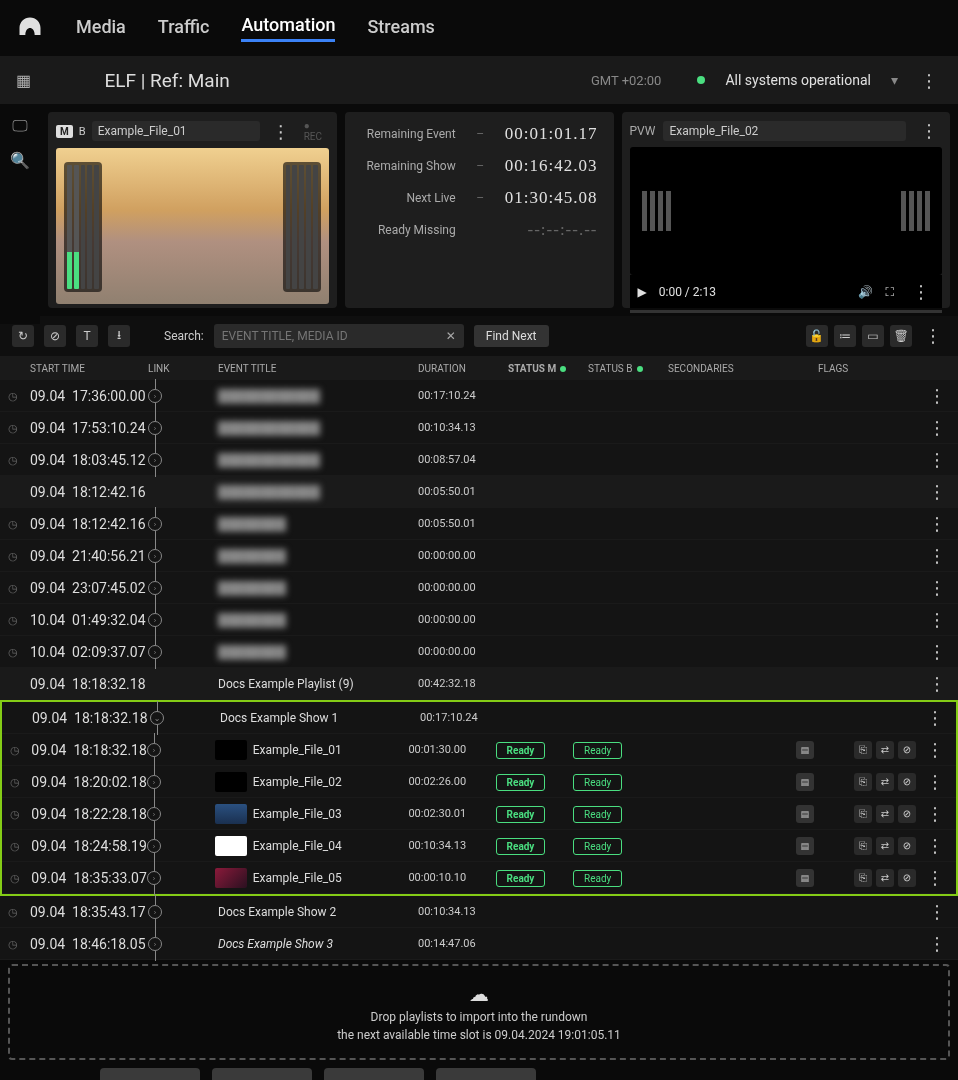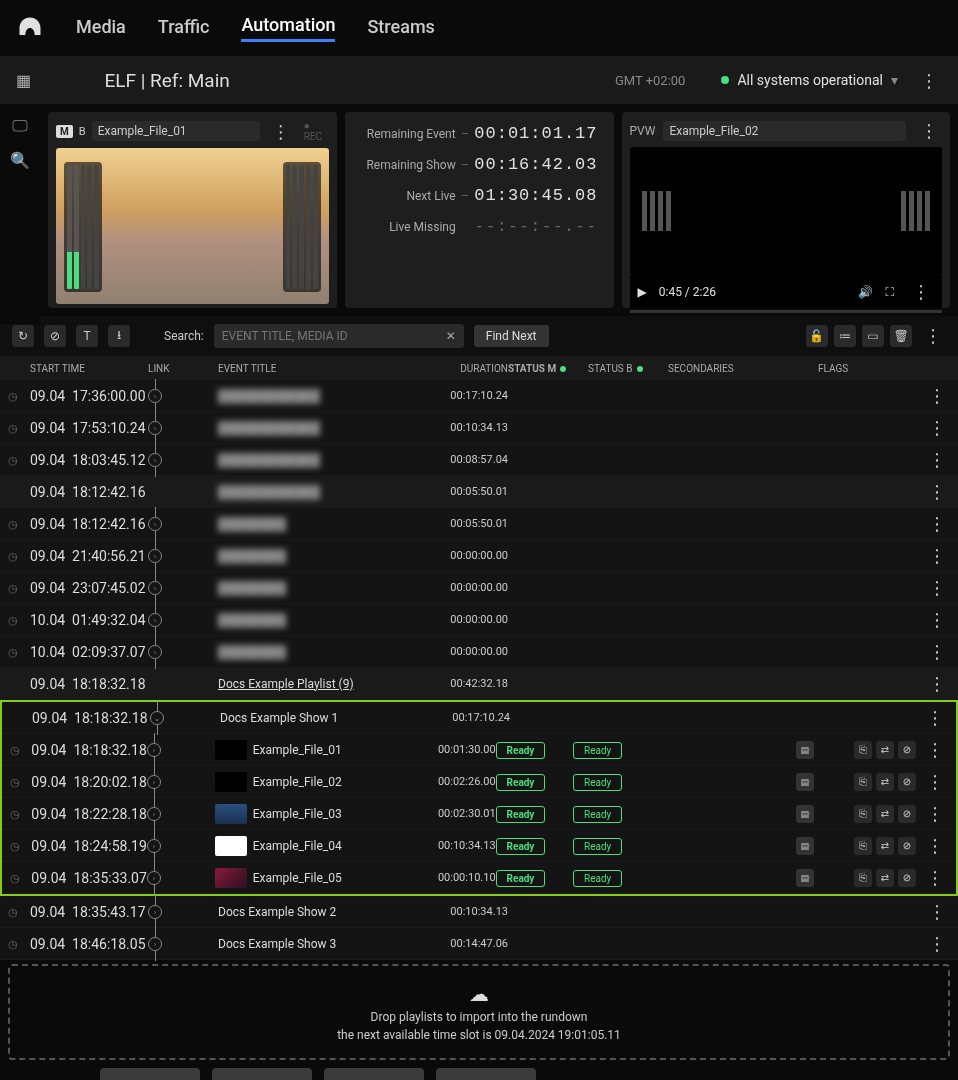--- a/index.html
+++ b/index.html
@@ -9,21 +9,21 @@
 .topnav { display: flex; align-items: center; height: 56px; padding: 0 16px; background: #0a0a0a; gap: 32px; }
 .logo { width: 28px; height: 28px; }
 .topnav-item { font-size: 18px; font-weight: 500; color: #ccc; cursor: pointer; padding-bottom: 4px; }
 .topnav-item.active { color: #fff; border-bottom: 3px solid #3b82f6; }
 
 
 .headerbar { display: flex; align-items: center; height: 48px; padding: 0 16px; background: #1a1a1a; gap: 16px; }
 .headerbar .channel-label { font-size: 19px; color: #ddd; flex: 0 0 240px; text-align: center; }
 .headerbar .tz { font-size: 13px; color: #888; margin-left: auto; }
 .headerbar .clock { font-family: "Courier New", monospace; font-size: 28px; letter-spacing: 4px; color: #fff; }
-.headerbar .status-pill { display: flex; align-items: center; gap: 8px; font-size: 14px; margin-left: 20px; }
+.headerbar .status-pill { display: flex; align-items: center; gap: 20px; font-size: 14px; margin-left: 20px; }
 .status-dot { width: 8px; height: 8px; border-radius: 50%; background: #4ade80; }
 .headerbar .chevron { color: #888; }
 .more-dots { color: #ccc; cursor: pointer; font-size: 18px; letter-spacing: -2px; padding: 0 6px; }
 
 
 .sidebar { position: absolute; left: 0; top: 104px; width: 40px; height: 220px; background: #0a0a0a; display: flex; flex-direction: column; align-items: center; gap: 16px; padding-top: 12px; }
 .sidebar-icon { color: #888; cursor: pointer; }
 
 
 .main-panels { display: flex; gap: 8px; padding: 8px 8px 8px 48px; background: #0a0a0a; }
@@ -37,21 +37,21 @@
 .audio-meter { position: absolute; width: 38px; height: 130px; background: rgba(0,0,0,0.6); border-radius: 4px; top: 14px; display: flex; gap: 2px; padding: 3px; align-items: flex-end; }
 .audio-meter.left { left: 8px; }
 .audio-meter.right { right: 8px; }
 .meter-bar { width: 6px; background: linear-gradient(180deg, #555 0%, #555 70%, #4ade80 70%, #4ade80 100%); height: 100%; border-radius: 1px; }
 .meter-bar.inactive { background: #444; }
 
 .timers-panel { width: 270px; height: 196px; padding: 12px 16px; display: flex; flex-direction: column; gap: 12px; }
 .timer-row { display: flex; align-items: center; justify-content: space-between; font-size: 12px; }
 .timer-label { color: #aaa; text-align: right; width: 95px; }
 .timer-sep { color: #666; }
-.timer-value { font-family: Liberation Mono, monospace; font-size: 17px; color: #e0e0e0; letter-spacing: 1px; }
+.timer-value { font-family: Liberation Serif, serif; font-size: 17px; color: #e0e0e0; letter-spacing: 1px; }
 .timer-value.dim { color: #666; }
 .on-time { font-family: "Courier New", monospace; font-size: 18px; letter-spacing: 3px; text-align: center; color: #fff; margin-top: 4px; }
 
 .pvw-panel { width: 330px; height: 196px; padding: 8px; position: relative; }
 .pvw-header { display: flex; align-items: center; gap: 8px; font-size: 12px; margin-bottom: 6px; }
 .pvw-thumb { width: 100%; height: 128px; background: #000; border-radius: 3px; position: relative; display: flex; align-items: center; justify-content: center; }
 .pvw-bars { display: flex; gap: 3px; }
 .pvw-bar { width: 5px; height: 40px; background: #555; }
 .video-controls { display: flex; align-items: center; gap: 12px; padding: 6px 8px; font-size: 12px; background: #000; }
 .video-progress { height: 3px; background: #333; margin: 2px 0; }
@@ -64,21 +64,21 @@
 .find-next { background: #333; border: none; color: #ddd; font-size: 12px; padding: 4px 12px; border-radius: 3px; cursor: pointer; }
 .search-row .right-icons { margin-left: auto; display: flex; gap: 6px; }
 
 
 .table-wrap { position: relative; }
 .table-header { display: flex; height: 24px; background: #1a1a1a; font-size: 10px; color: #aaa; align-items: center; padding: 0 8px; text-transform: uppercase; }
 .col-clock { width: 22px; }
 .col-start { width: 118px; }
 .col-link { width: 70px; }
 .col-title { width: 200px; }
-.col-dur { width: 90px; text-align: right; }
+.col-dur { width: 90px; }
 .col-statusm { width: 80px; font-weight: bold; }
 .col-statusb { width: 80px; }
 .col-sec { width: 150px; }
 .col-flags { width: 60px; }
 .col-actions { flex: 1; display: flex; justify-content: flex-end; gap: 4px; align-items: center; }
 
 .table-row { display: flex; height: 32px; align-items: center; padding: 0 8px; font-size: 12px; border-bottom: 1px solid #1a1a1a; background: #141414; }
 .table-row.alt { background: #1a1a1a; }
 .highlight-box { border: 2px solid #84cc16; }
 .clock-icon { color: #666; font-size: 11px; }
@@ -177,21 +177,21 @@
         <span class="timer-label">Remaining Show</span>
         <span class="timer-sep">–</span>
         <span class="timer-value">00:16:42.03</span>
       </div>
     <div class="timer-row">
         <span class="timer-label">Next Live</span>
         <span class="timer-sep">–</span>
         <span class="timer-value">01:30:45.08</span>
       </div>
     <div class="timer-row">
-        <span class="timer-label">Live Missing</span>
+        <span class="timer-label">Ready Missing</span>
         <span class="timer-sep"></span>
         <span class="timer-value dim">--:--:--.--</span>
       </div>
   </div>
 
   <div class="panel pvw-panel">
     <div class="pvw-header">
       <span style="color:#aaa;">PVW</span>
       <input class="pgm-input" value="Example_File_02" style="">
       <span class="more-dots">⋮</span>
@@ -205,21 +205,21 @@
         </div>
       <div class="pvw-bars" style="margin-left:auto;margin-right:12px;">
           <div class="pvw-bar"></div>
           <div class="pvw-bar"></div>
           <div class="pvw-bar"></div>
           <div class="pvw-bar"></div>
         </div>
     </div>
     <div class="video-controls">
       <span style="cursor:pointer;">▶</span>
-      <span>0:45 / 2:26</span>
+      <span>0:00 / 2:13</span>
       <span style="margin-left:auto;cursor:pointer;">🔊</span>
       <span style="cursor:pointer;">⛶</span>
       <span class="more-dots">⋮</span>
     </div>
     <div class="video-progress"></div>
   </div>
 </div>
 
 <div class="search-row">
   <span class="icon-btn">↻</span>
@@ -396,21 +396,21 @@
     <div class="col-sec"></div>
     <div class="col-flags"></div>
     <div class="col-actions">
         <span class="more-dots">⋮</span>
       </div>
   </div>
     <div class="table-row alt">
     <div class="col-clock"></div>
     <div class="col-start start-time">09.04&nbsp;&nbsp;18:18:32.18</div>
     <div class="col-link"></div>
-    <div class="col-title" style="display:flex;align-items:flex-end;text-decoration:underline;">
+    <div class="col-title" style="display:flex;align-items:flex-end;">
         <span class="event-title ">Docs Example Playlist (9)</span>
       </div>
     <div class="col-dur duration">00:42:32.18</div>
     <div class="col-statusm"></div>
     <div class="col-statusb"></div>
     <div class="col-sec"></div>
     <div class="col-flags"></div>
     <div class="col-actions">
         <span class="more-dots">⋮</span>
       </div>
@@ -556,21 +556,21 @@
     <div class="col-sec"></div>
     <div class="col-flags"></div>
     <div class="col-actions">
         <span class="more-dots">⋮</span>
       </div>
   </div>
     <div class="table-row">
     <div class="col-clock"><span class="clock-icon">◷</span></div>
     <div class="col-start start-time">09.04&nbsp;&nbsp;18:46:18.05</div>
     <div class="col-link"><span class="link-circle">›</span></div>
-    <div class="col-title" style="display:flex;align-items:flex-end;">
+    <div class="col-title" style="display:flex;align-items:flex-end;font-style:italic;">
         <span class="event-title ">Docs Example Show 3</span>
       </div>
     <div class="col-dur duration">00:14:47.06</div>
     <div class="col-statusm"></div>
     <div class="col-statusb"></div>
     <div class="col-sec"></div>
     <div class="col-flags"></div>
     <div class="col-actions">
         <span class="more-dots">⋮</span>
       </div>

